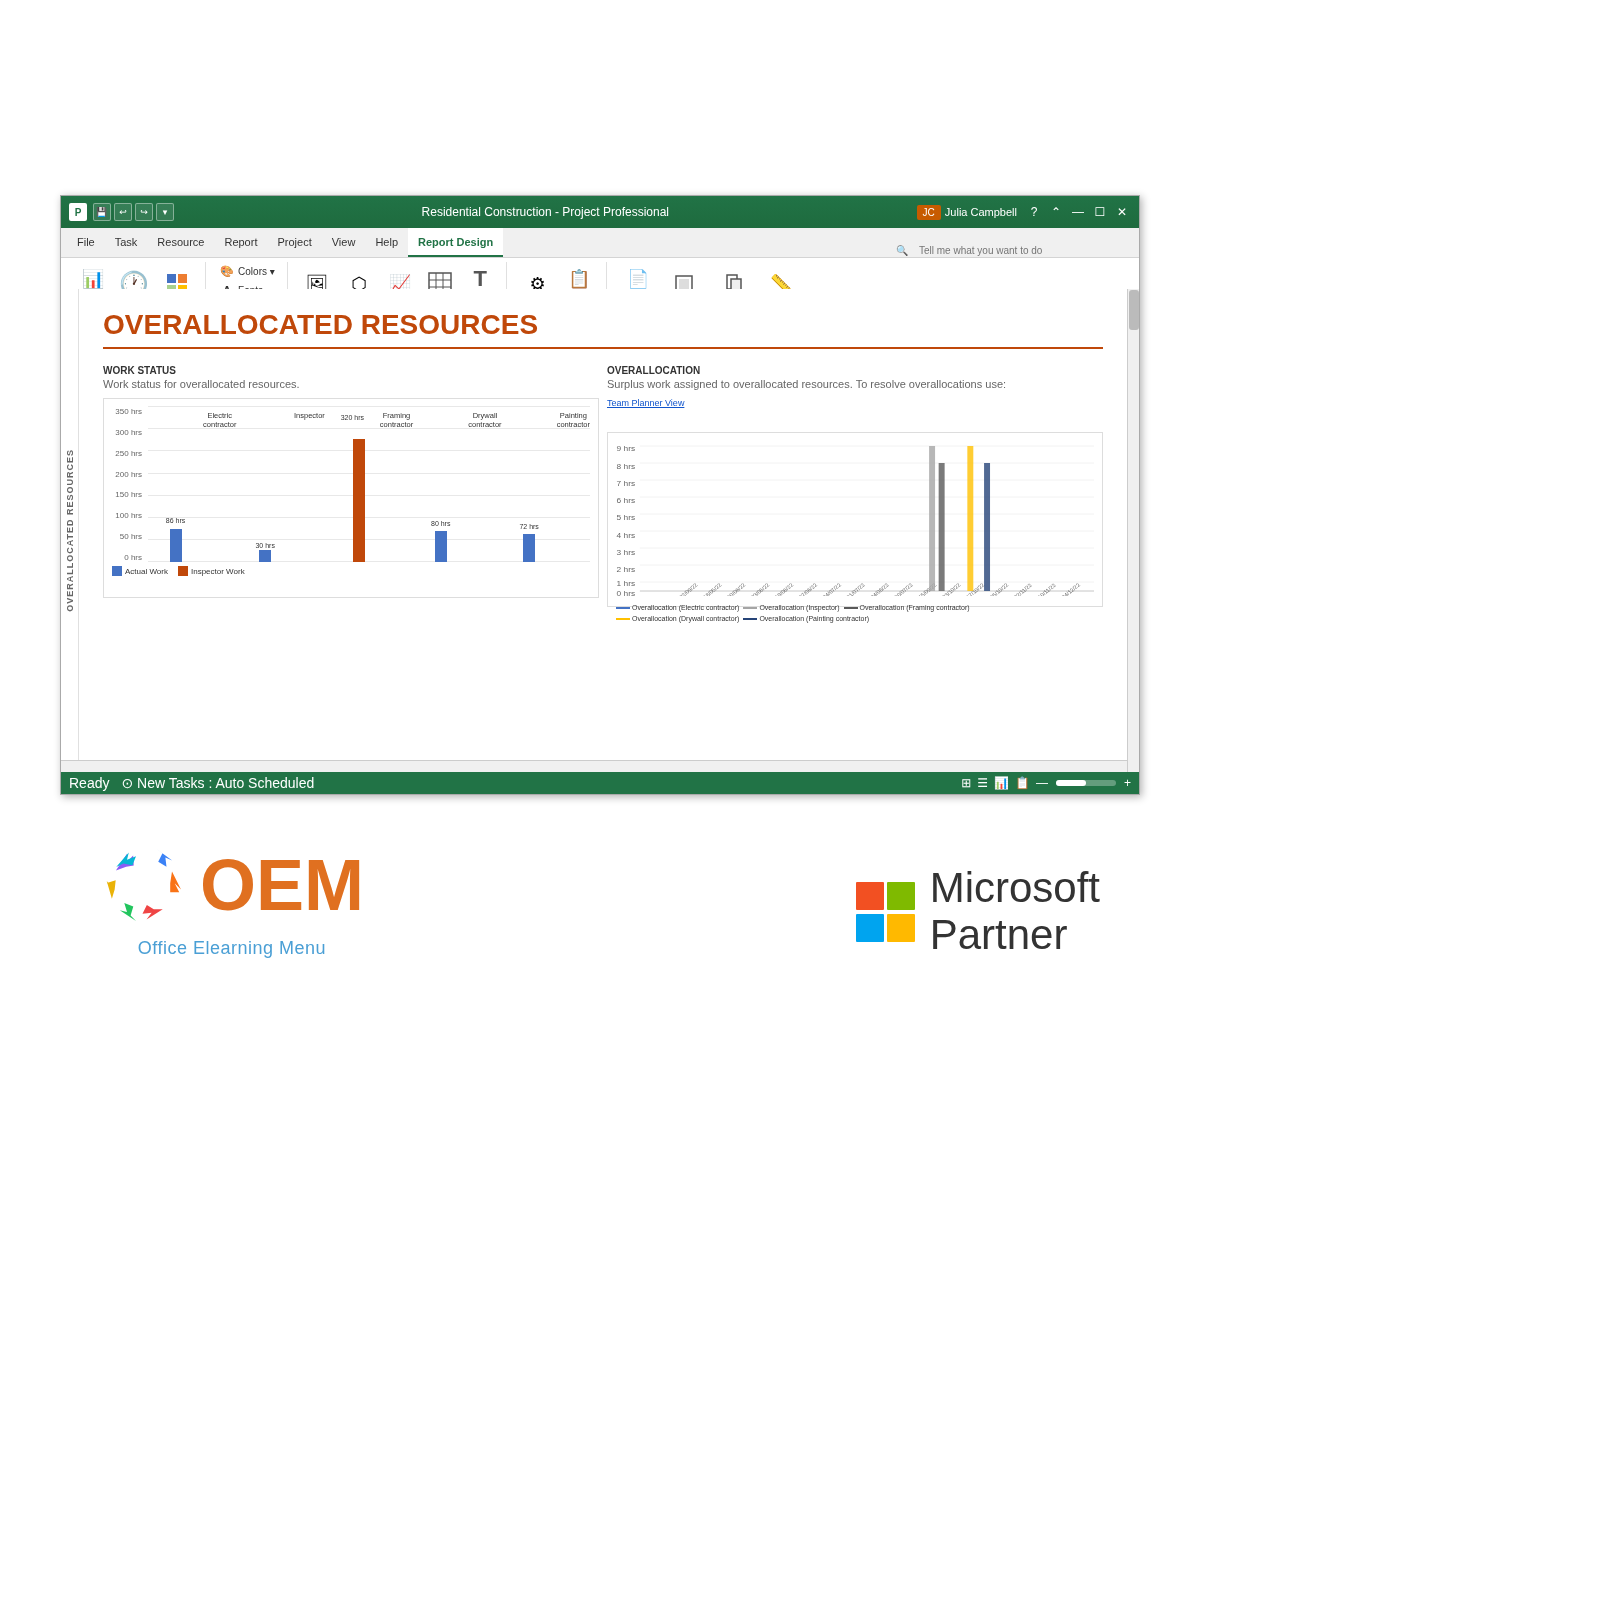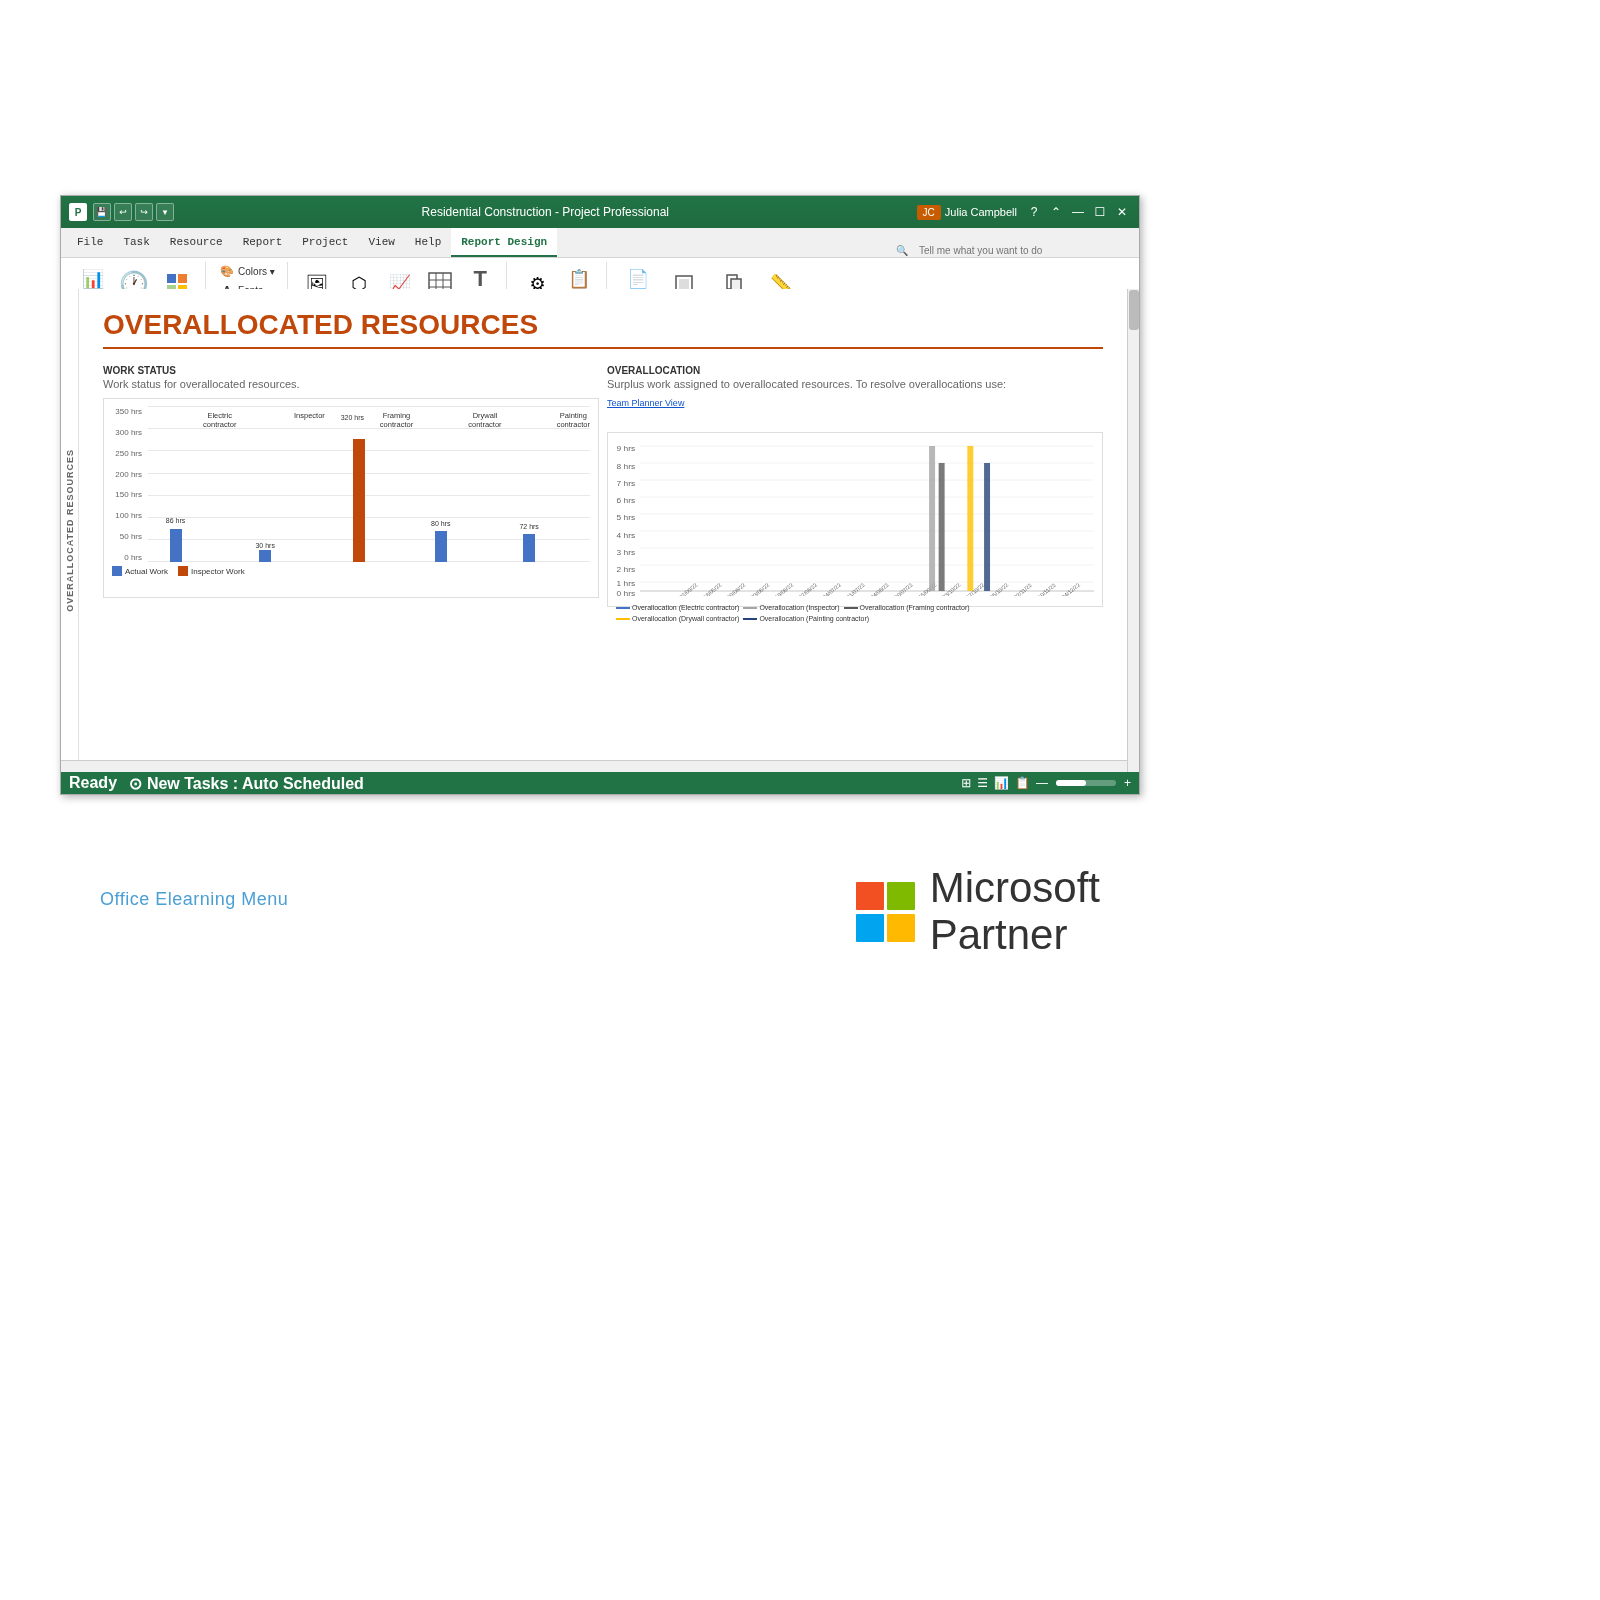--- a/index.html
+++ b/index.html
@@ -51,21 +51,20 @@
     }
     .ribbon-tab {
       padding: 12px 10px;
       font-size: 11px;
       color: #333;
       cursor: pointer;
       height: 100%;
       display: flex;
       align-items: center;
       border-bottom: 2px solid transparent;
-      font-family: Liberation Mono, monospace;
     }
     .ribbon-tab.active {
       color: #217346;
       border-bottom: 2px solid #217346;
       background: #fff;
       font-weight: 600;
     }
     .ribbon-search {
       margin-left: auto;
       display: flex;
@@ -141,21 +140,21 @@
       left: 0;
       right: 0;
       height: 22px;
       background: #217346;
       display: flex;
       align-items: center;
       padding: 0 8px;
       justify-content: space-between;
     }
     .status-left { display: flex; gap: 12px; align-items: center; }
-    .status-text { font-size: 16px; color: #fff; font-weight: bold; }
+    .status-text { font-size: 14px; color: #fff; }
     .status-right { display: flex; gap: 6px; align-items: center; }
     .status-icon { color: #fff; font-size: 12px; cursor: pointer; }
 
     
     .main-content {
       position: absolute;
       top: 93px; 
       left: 0;
       right: 12px;
       bottom: 22px;
@@ -775,20 +774,45 @@
         <div style="width:50%;height:100%;background:#fff;border-radius:3px;"></div>
       </div>
       <span class="status-icon">+</span>
     </div>
   </div>
 </div>
 
 <div class="bottom-section">
 
   <div class="oem-logo">
+    <div class="oem-logo-top">
+
+      <div class="oem-arrows">
+        <svg width="90" height="90" viewBox="0 0 100 100">
+
+          <path d="M 30 20 L 50 10 L 45 18 L 55 15 L 50 25 L 42 22 Z" fill="#8B5CF6" transform="rotate(-30, 50, 50)"></path>
+
+          <path d="M 55 8 L 75 18 L 67 16 L 70 26 L 60 22 L 63 12 Z" fill="#3B82F6" transform="rotate(10, 50, 50)"></path>
+
+          <path d="M 80 35 L 90 55 L 83 48 L 88 58 L 78 58 L 78 48 Z" fill="#F97316" transform="rotate(0, 50, 50)"></path>
+
+          <path d="M 72 75 L 55 88 L 60 80 L 50 82 L 54 72 L 62 76 Z" fill="#EF4444" transform="rotate(5, 50, 50)"></path>
+
+          <path d="M 40 90 L 22 78 L 30 80 L 27 70 L 37 74 L 34 84 Z" fill="#22C55E" transform="rotate(0, 50, 50)"></path>
+
+          <path d="M 12 62 L 8 42 L 14 50 L 8 44 L 18 42 L 16 52 Z" fill="#EAB308" transform="rotate(-5, 50, 50)"></path>
+
+          <path d="M 18 30 L 32 14 L 30 22 L 40 18 L 36 28 L 26 26 Z" fill="#06B6D4" transform="rotate(0, 50, 50)"></path>
+        </svg>
+      </div>
+
+      <div class="oem-text-group">
+        <div class="oem-letters">OEM</div>
+      </div>
+    </div>
     <div class="oem-subtitle">Office Elearning Menu</div>
   </div>
 
   <div class="ms-partner">
     <div class="ms-logo-row">
       <div class="ms-squares">
         <div class="ms-sq ms-sq-red"></div>
         <div class="ms-sq ms-sq-green"></div>
         <div class="ms-sq ms-sq-blue"></div>
         <div class="ms-sq ms-sq-yellow"></div>

